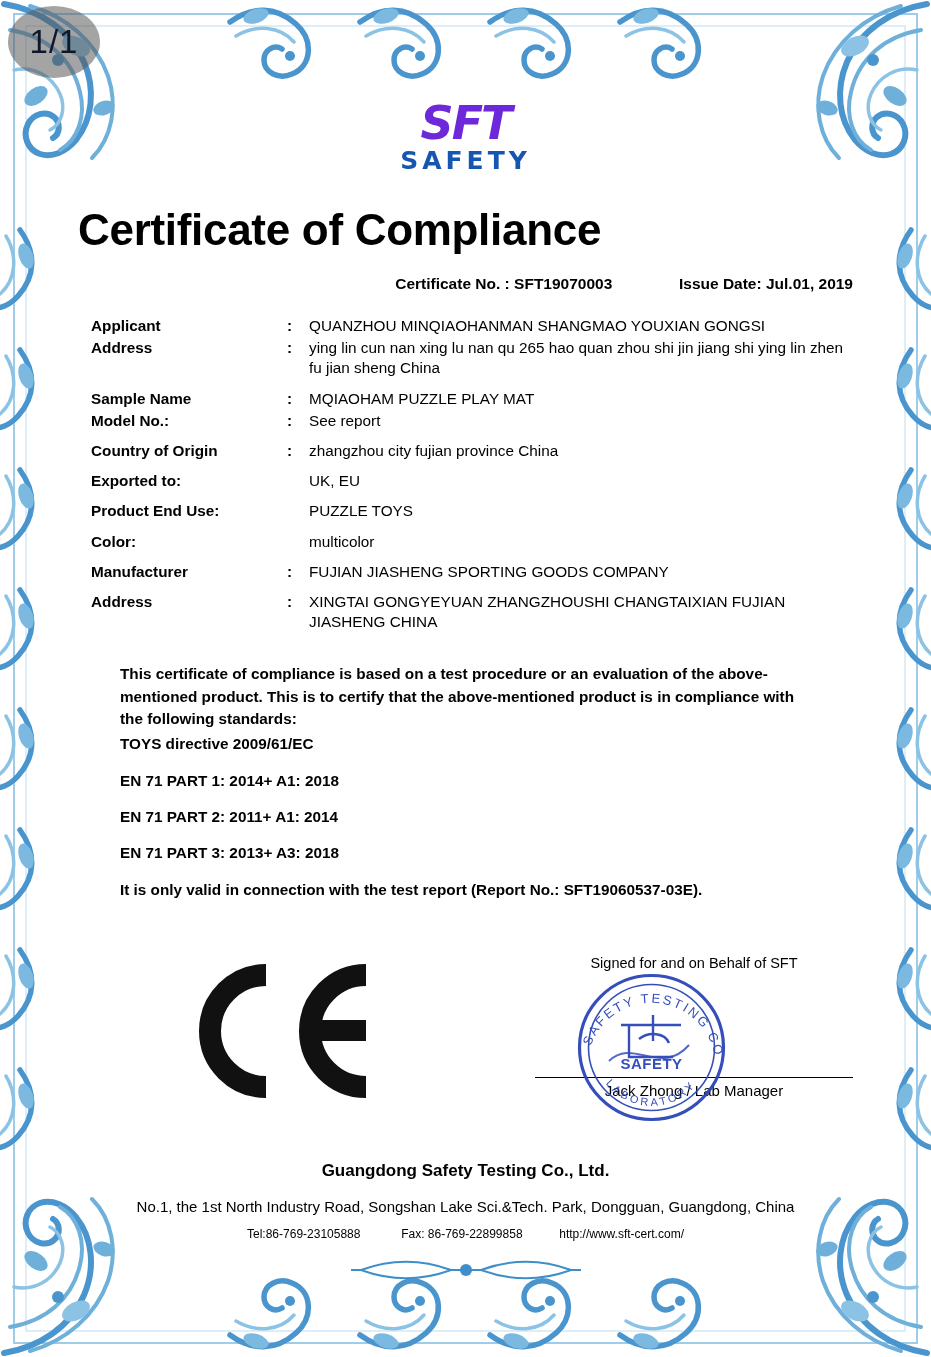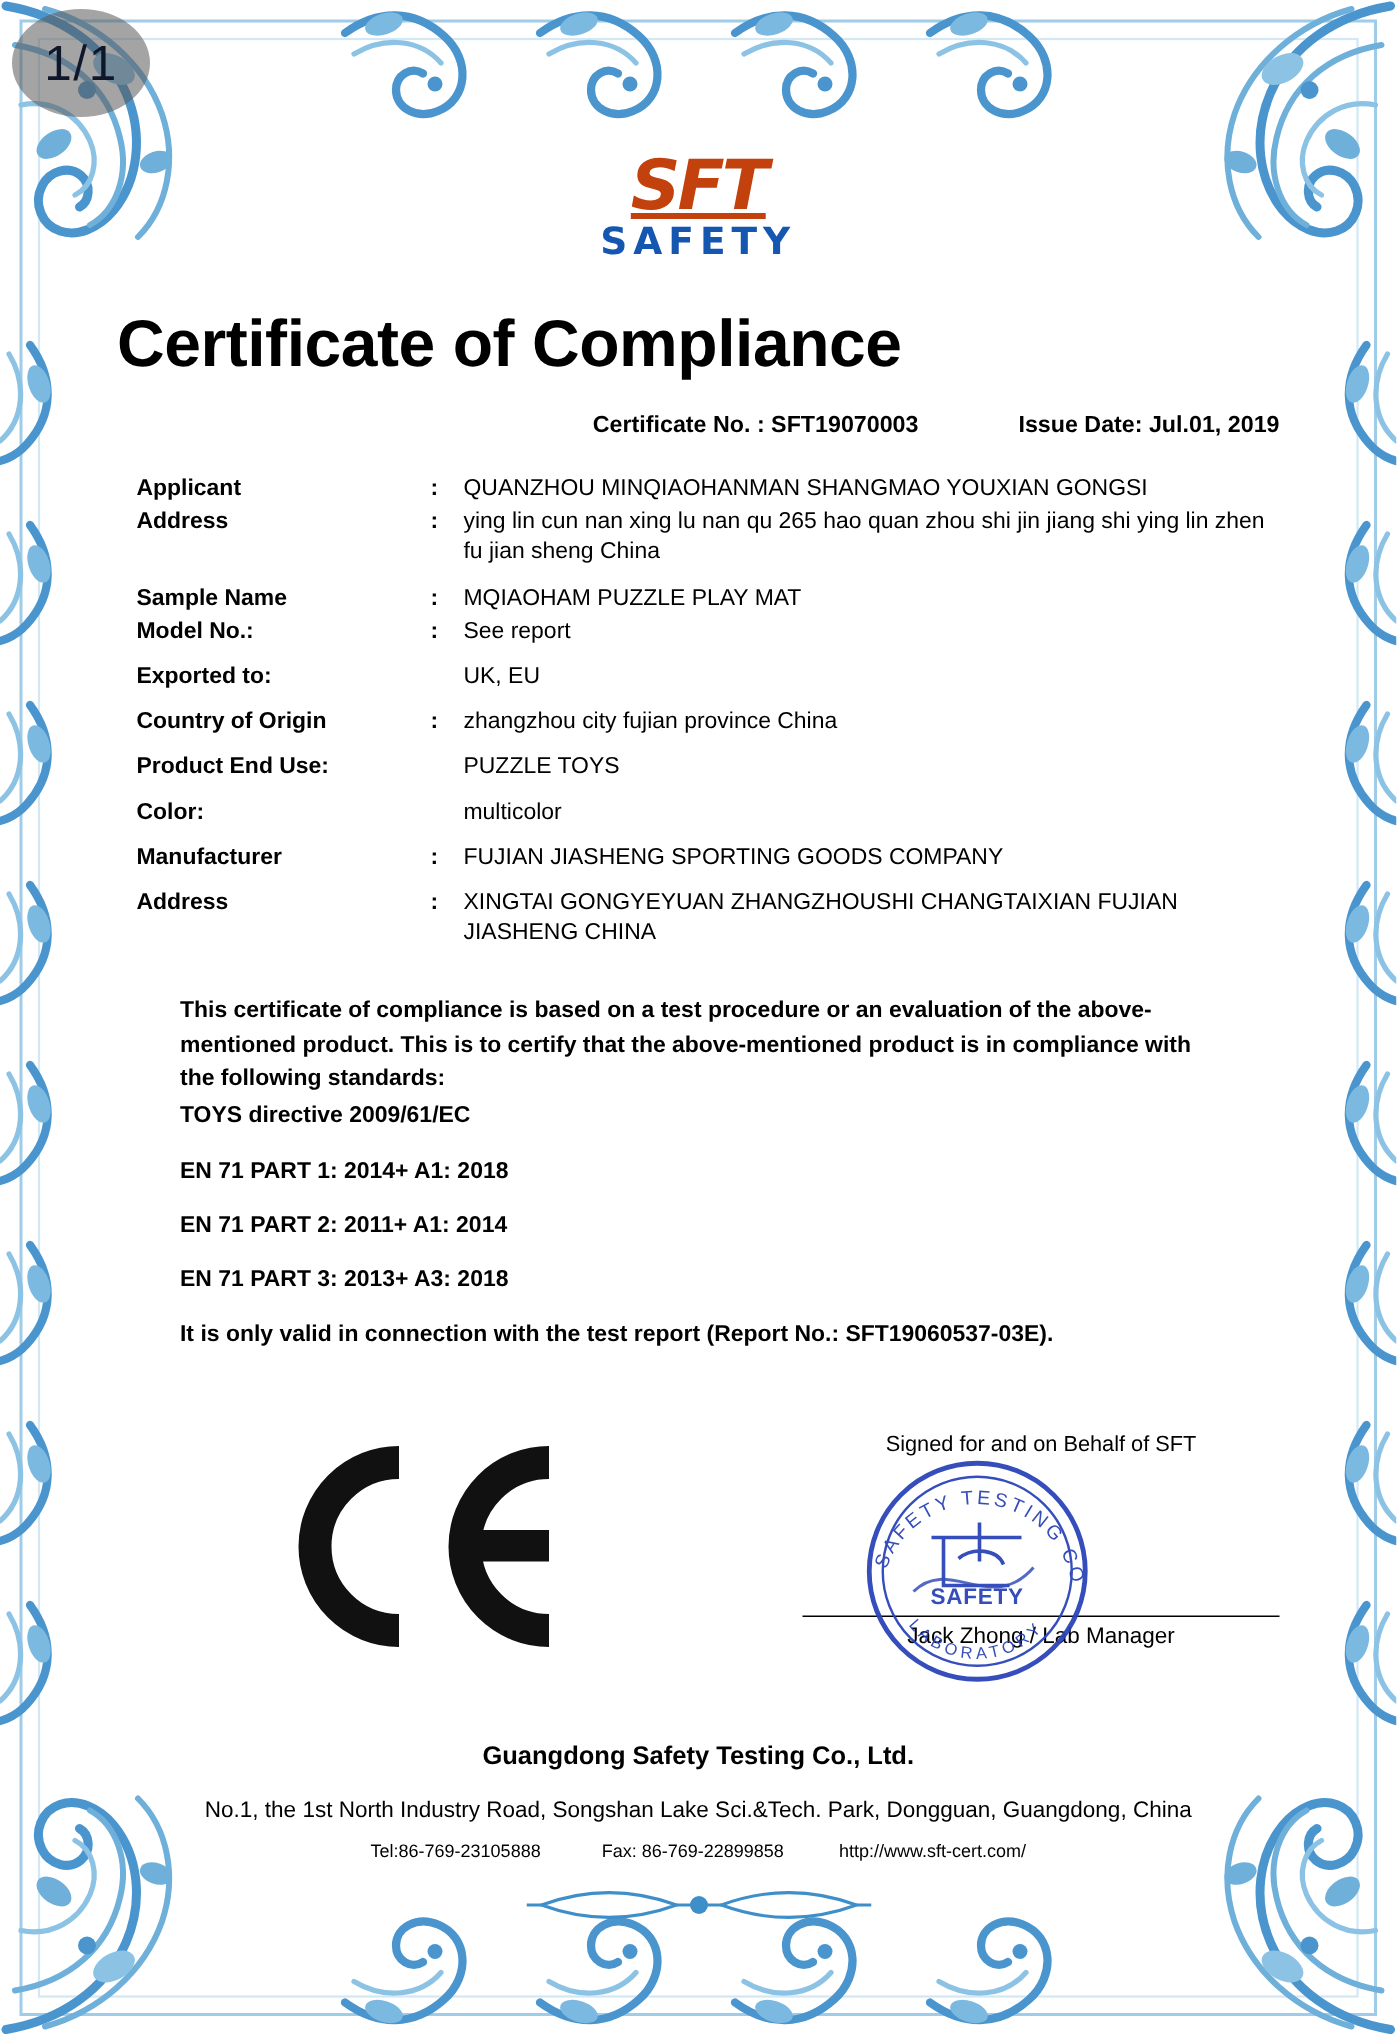--- a/index.html
+++ b/index.html
@@ -59,27 +59,26 @@
 
   
   .logo-wrap {
     margin-top: 100px;
     text-align: center;
   }
   .logo-sft {
     font-family: "DejaVu Sans", sans-serif;
     font-weight: bold;
     font-size: 46px;
-    color: #c2410c;
+    color: #6d28d9;
     letter-spacing: -2px;
     line-height: 1;
     position: relative;
     display: inline-block;
     font-style: italic;
-    text-decoration: underline;
   }
   .logo-safety {
     font-family: "DejaVu Sans", sans-serif;
     font-weight: bold;
     font-size: 25px;
     color: #1557b0;
     letter-spacing: 4px;
     line-height: 1;
     margin-top: 2px;
   }
@@ -315,28 +314,28 @@
           <td class="f-label">Sample Name</td>
           <td class="f-colon">:</td>
           <td class="f-value">MQIAOHAM PUZZLE PLAY MAT</td>
         </tr>
         <tr>
           <td class="f-label">Model No.:</td>
           <td class="f-colon">:</td>
           <td class="f-value">See report</td>
         </tr>
         <tr class="pad-top">
+          <td class="f-label">Country of Origin</td>
+          <td class="f-colon">:</td>
+          <td class="f-value">zhangzhou city fujian province China</td>
+        </tr>
+        <tr class="pad-top">
           <td class="f-label">Exported to:</td>
           <td class="f-colon"></td>
           <td class="f-value">UK, EU</td>
-        </tr>
-        <tr class="pad-top">
-          <td class="f-label">Country of Origin</td>
-          <td class="f-colon">:</td>
-          <td class="f-value">zhangzhou city fujian province China</td>
         </tr>
         <tr class="pad-top">
           <td class="f-label">Product End Use:</td>
           <td class="f-colon"></td>
           <td class="f-value">PUZZLE TOYS</td>
         </tr>
         <tr class="pad-top">
           <td class="f-label">Color:</td>
           <td class="f-colon"></td>
           <td class="f-value">multicolor</td>

